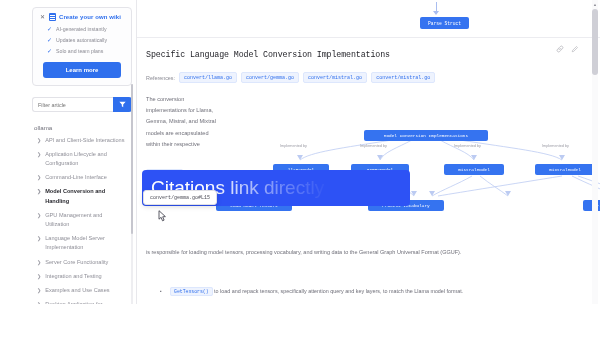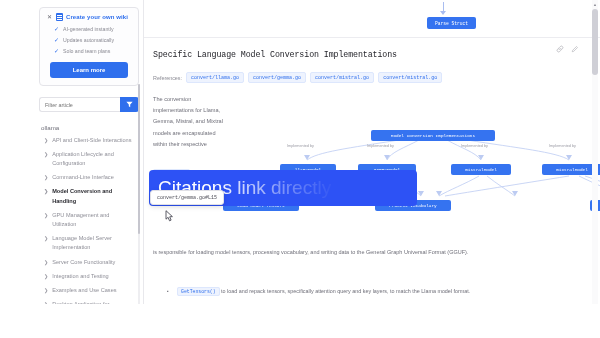--- a/index.html
+++ b/index.html
@@ -6,21 +6,21 @@
   html, body { margin: 0; padding: 0; }
   body {
     width: 600px; height: 338px;
     background: #ffffff;
     font-family: "Liberation Sans", sans-serif;
     overflow: hidden;
     position: relative;
   }
 
   
-  #app { position: relative; width: 600px; height: 304px; display: flex; overflow: hidden; background:#fff;padding-left:7px; }
+  #app { position: relative; width: 600px; height: 304px; display: flex; overflow: hidden; background:#fff; }
 
   
   #sidebar {
     width: 137px; height: 338px;
     background: #ffffff;
     border-right: 1px solid #e8e8ec;
     position: relative;
     padding: 4px 6px 0 32px;
     overflow: hidden;
     flex: 0 0 137px;

